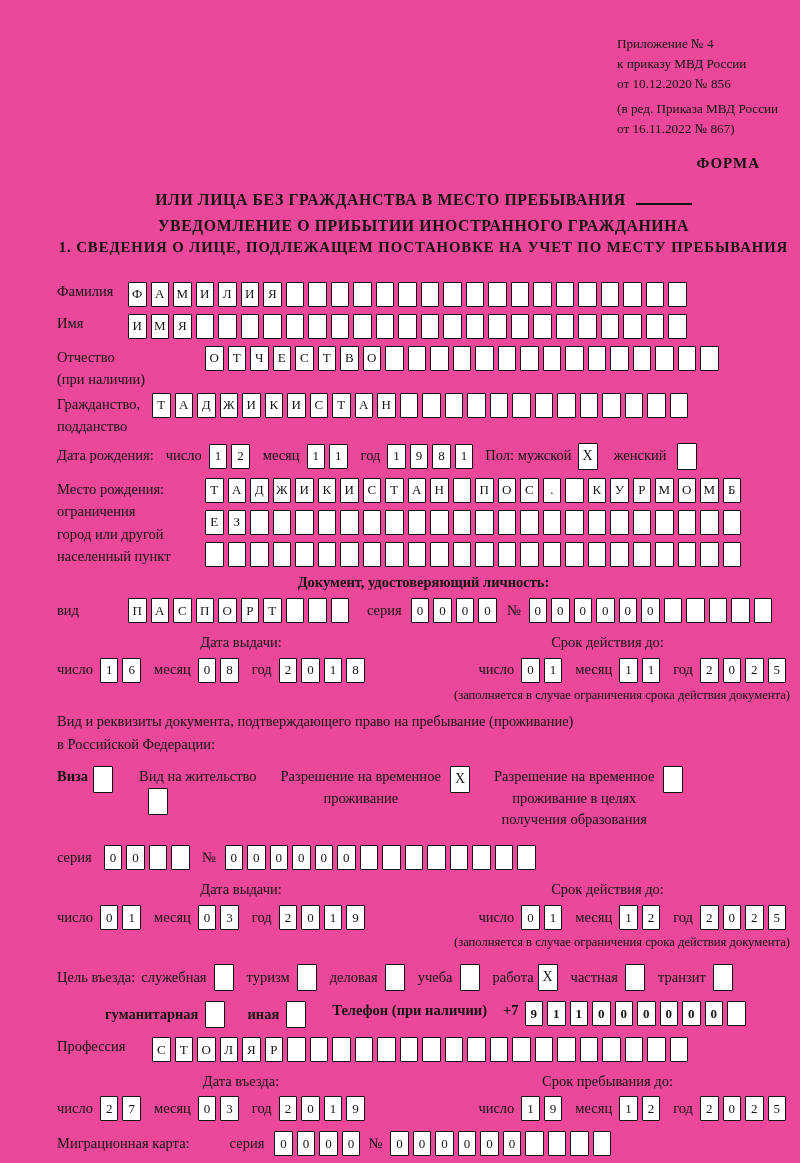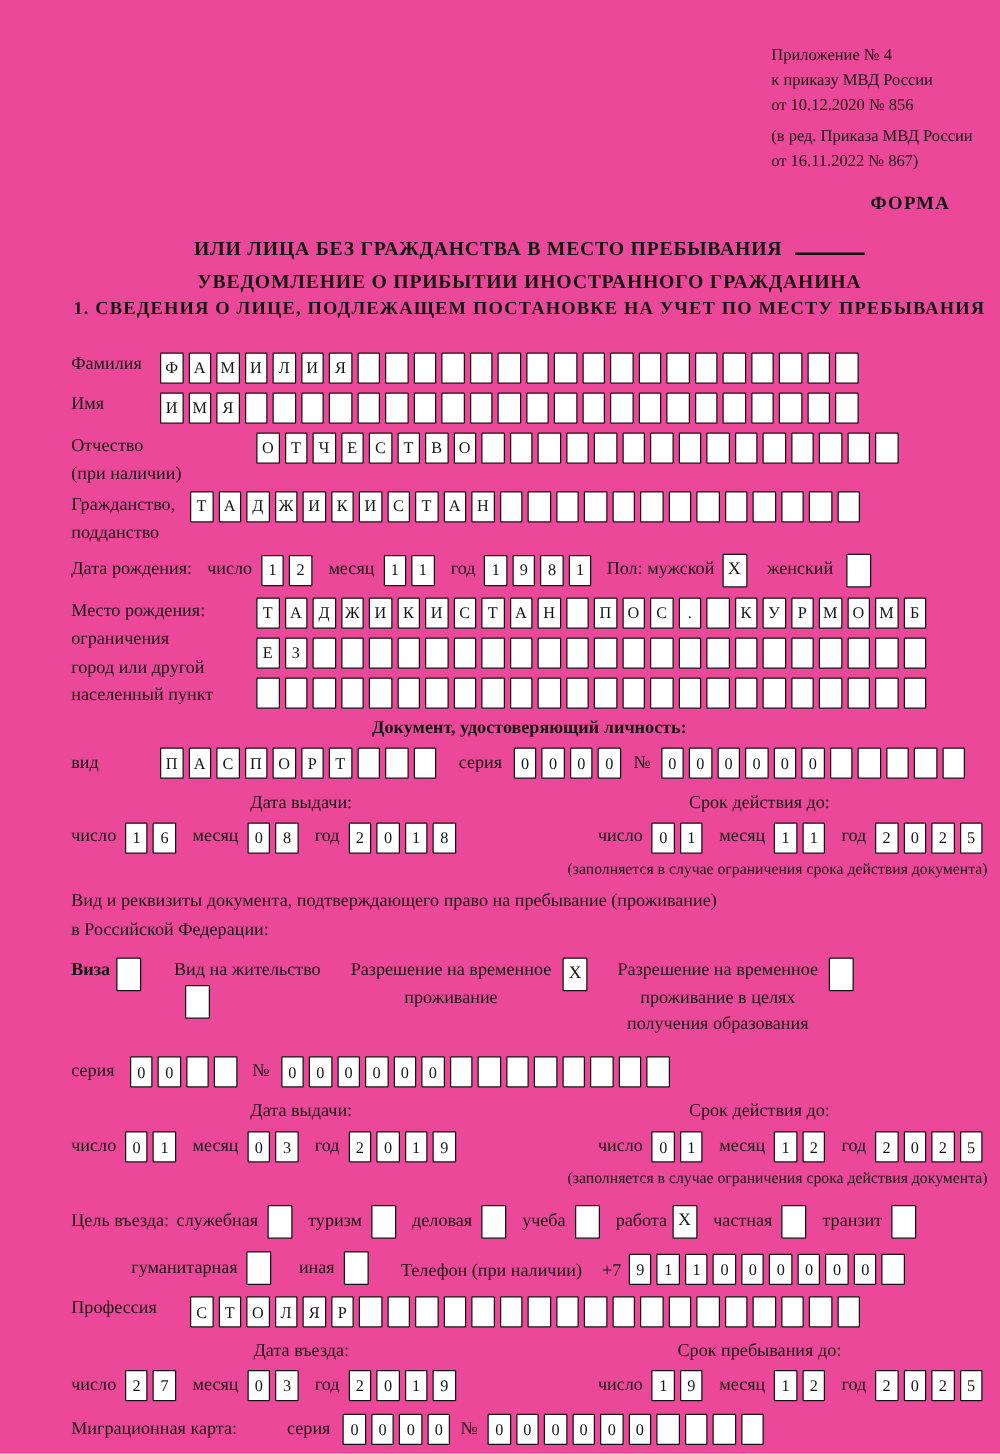--- a/index.html
+++ b/index.html
@@ -40,21 +40,21 @@
   .dp-label{text-align:center;margin-bottom:5px;}
   .foot-r{text-align:right;font-size:12.6px;margin-top:4px;}
   .perm-row{display:flex;align-items:flex-start;margin-top:10px;}
   .cbitem{display:flex;align-items:flex-start;}
   .cbitem .t{text-align:center;line-height:1.5;}
   .cbitem .boxes{margin-left:9px;margin-top:0;}
   .inline-item{display:flex;align-items:center;}
   .inline-item .boxes{margin-left:7px;}
   .purpose{display:flex;align-items:center;margin-top:13px;}
   .purpose .inline-item{margin-right:9px;}
-  .purpose2{display:flex;align-items:flex-end;margin-top:10px;margin-left:48px;}
+  .purpose2{display:flex;align-items:flex-start;margin-top:10px;margin-left:48px;font-weight:bold;}
   .word{flex:none;}
 </style>
 </head>
 <body>
 
 <div class="page">
 
   <div class="appendix">
     <div>Приложение № 4</div>
     <div>к приказу МВД России</div>

